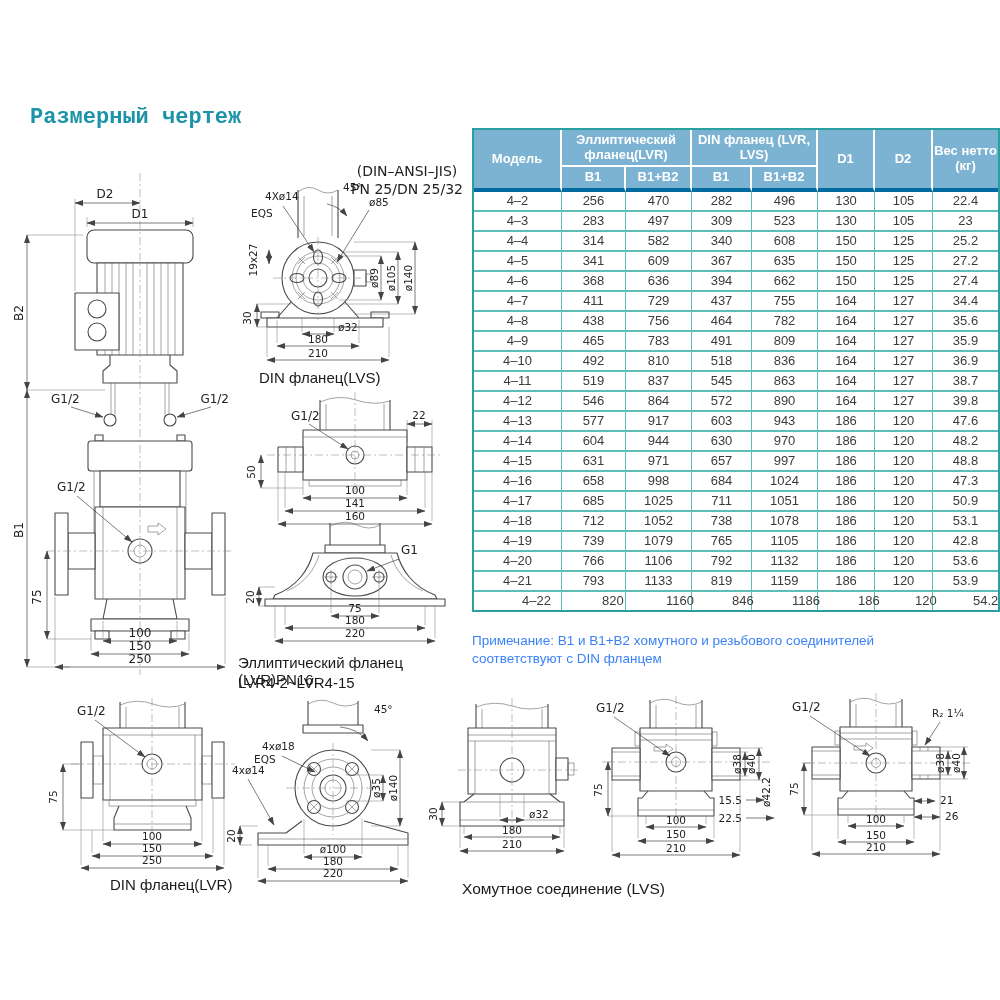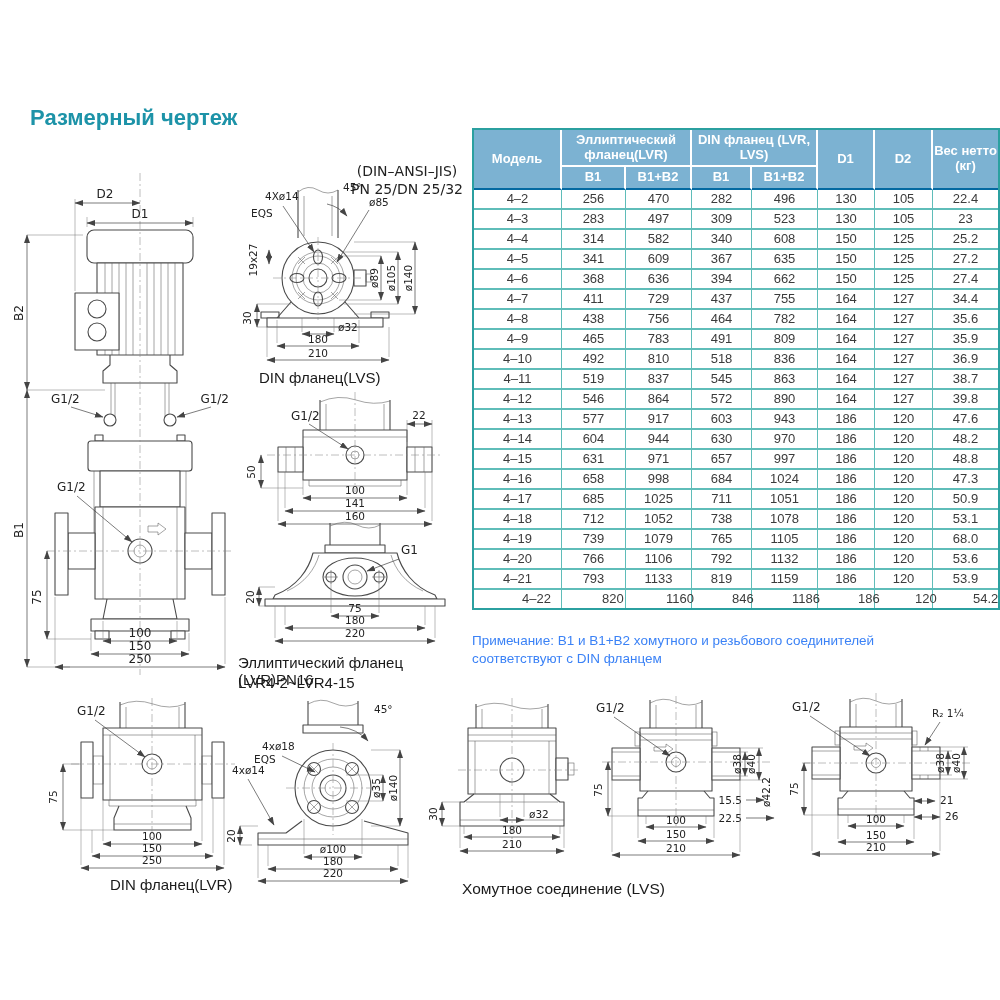--- a/index.html
+++ b/index.html
@@ -1,24 +1,24 @@
 <!DOCTYPE html>
 <html><head>
 <meta charset="utf-8">
 <style>
   html,body{margin:0;padding:0;background:#fff;}
   .canvas{position:relative;width:1000px;height:1000px;background:#fff;overflow:hidden;
           font-family:"Liberation Sans",sans-serif;}
-  .page-title{position:absolute;left:30px;top:105px;font-size:22px;font-weight:bold;color:#1d93a8;}
+  .page-title{position:absolute;left:30px;top:105px;font-size:22px;font-weight:bold;color:#1d93a8;font-family:Liberation Mono, monospace;}
   
   .dim-table{position:absolute;left:472px;top:128px;width:524px;border-collapse:separate;
              border-spacing:0;border:2px solid #2ba0a0;table-layout:fixed;
              font-size:13px;color:#3b3b3b;}
   .dim-table th{background:#7cb2d2;color:#fff;font-weight:bold;font-size:13px;line-height:1.12;
-                border-right:2px solid #fff;border-bottom:2px solid #0369a1;
+                border-right:2px solid #fff;border-bottom:4px solid #0369a1;
                 padding:3px 1px;vertical-align:middle;text-align:center;}
   .dim-table th.grp{border-bottom:2px solid #fff;}
   .dim-table th.last{border-right:none;}
   .dim-table td{border-right:1px solid #5fbdb9;border-bottom:2px solid #5fbdb9;
                 text-align:center;padding:1px 2px;height:16px;line-height:16px;}
   .dim-table td:last-child{border-right:none;}
   .dim-table tbody tr:last-child td{border-bottom:none;padding-left:40px;}
   .note{position:absolute;left:472px;top:632px;width:460px;font-size:13.5px;color:#3b82f6;line-height:1.3;}
   
   svg{position:absolute;overflow:visible;}
@@ -430,21 +430,21 @@
       <td>53.1</td>
     </tr>
         <tr>
       <td>4–19</td>
       <td>739</td>
       <td>1079</td>
       <td>765</td>
       <td>1105</td>
       <td>186</td>
       <td>120</td>
-      <td>68.0</td>
+      <td>42.8</td>
     </tr>
         <tr>
       <td>4–20</td>
       <td>766</td>
       <td>1106</td>
       <td>792</td>
       <td>1132</td>
       <td>186</td>
       <td>120</td>
       <td>53.6</td>

